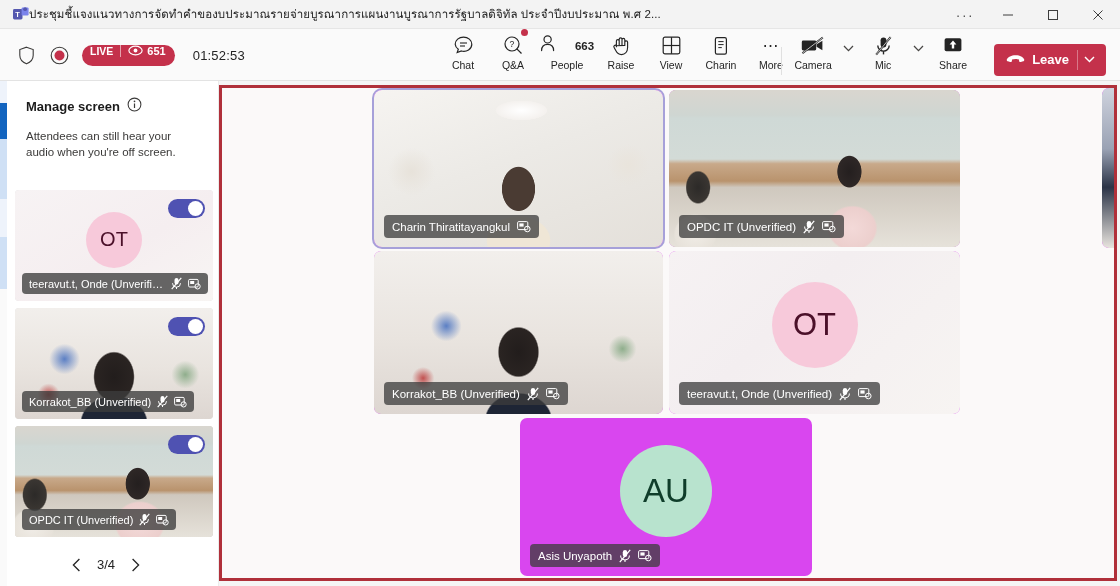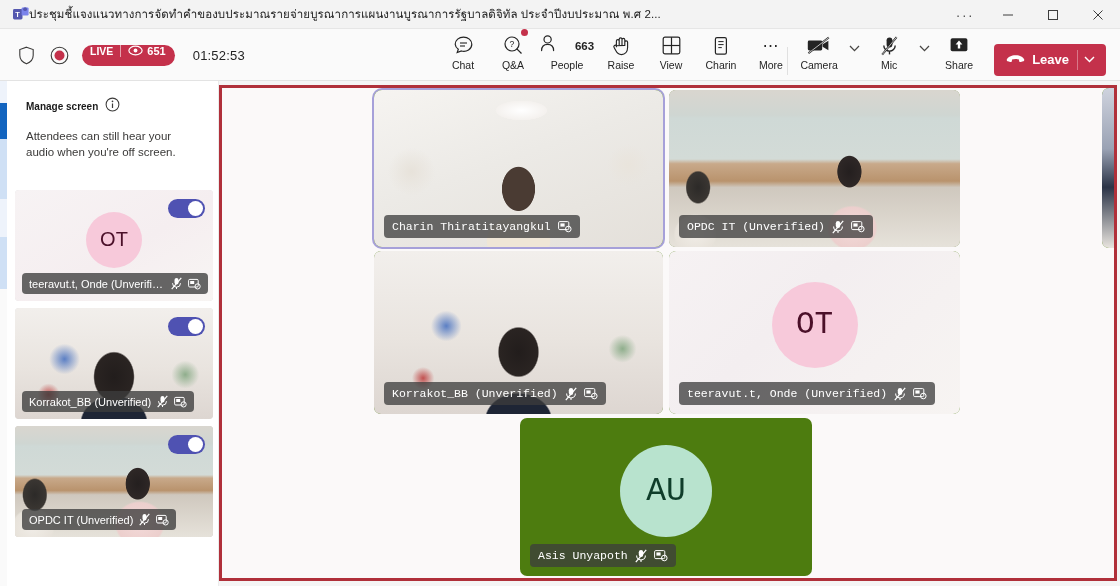--- a/index.html
+++ b/index.html
@@ -111,21 +111,21 @@
     width: 1px; height: 28px; background: #e0e0e0;
     margin: 12px 6px 0 6px;
   }
   .chev-btn {
     width: 20px; height: 52px;
     display:flex; align-items:center; justify-content:center;
     padding-bottom: 14px;
     color:#484644;
   }
   .leave-btn {
-    margin-left: 10px; margin-top: 9px;
+    margin-left: 16px; margin-top: 9px;
     height: 32px; background: #c4314b;
     border-radius: 4px; display: flex; align-items: center;
     color: #fff; padding: 0 6px 0 12px;
   }
   .leave-btn .ph { display:flex; align-items:center; margin-right:7px;}
   .leave-btn .ltxt { font-size: 13px; font-weight: bold; margin-right: 8px;}
   .leave-div { width:1px; height:20px; background: rgba(255,255,255,.35); }
   .leave-chev { width: 22px; display:flex; align-items:center; justify-content:center;}
 
   
@@ -146,21 +146,21 @@
   .sidebar {
     position: absolute; left: 7px; top: 81px;
     width: 212px; height: 505px;
     background: #ffffff;
     border-right: 1px solid #ebebeb;
   }
   .ms-title {
     display: flex; align-items: center; gap: 7px;
     margin: 16px 0 0 19px;
   }
-  .ms-title .t { font-size: 10px; font-weight: bold; color: #1b1b1b; }
+  .ms-title .t { font-size: 13px; font-weight: bold; color: #1b1b1b; }
   .ms-desc {
     margin: 12px 16px 0 19px;
     font-size: 11.5px; color: #3b3a39; line-height: 16px;
   }
   .thumbs { position: absolute; top: 109px; left: 8px; }
   .thumb {
     position: relative; width: 198px; height: 111px;
     border-radius: 4px; overflow: hidden;
     margin-bottom: 7px;
     background: #ddd;
@@ -215,22 +215,21 @@
   .stage {
     position: absolute; left: 222px; top: 88px;
     width: 892px; height: 490px;
     background: #fbf9f9;
     overflow: hidden;
   }
   .vtile {
     position: absolute;
     border-radius: 7px;
     overflow: hidden;
-    background: #4d7c0f;
-    font-family: Liberation Mono, monospace;
+    background: #d946ef;
   }
   .vtile .vbg { position: absolute; inset: 0; }
   .vname {
     position: absolute; left: 10px; bottom: 9px;
     display: flex; align-items: center; gap: 7px;
     background: rgba(60,60,60,.76);
     color: #fff; border-radius: 4px;
     height: 23px; padding: 0 8px;
     font-size: 11.5px; white-space: nowrap;
   }
@@ -595,20 +594,33 @@
             <svg width="13" height="12" viewBox="0 0 13 12">
               <rect x="0.6" y="1.4" width="9.6" height="7.6" rx="1.2" fill="none" stroke="#ffffff" stroke-width="1"></rect>
               <rect x="2.2" y="3" width="4" height="3" fill="#ffffff"></rect>
               <circle cx="9.6" cy="8.4" r="2.6" fill="none" stroke="#ffffff" stroke-width="1"></circle>
             </svg>
           </span>
         </div>
       </div>
     </div>
 
+    <div class="pager">
+      <span class="ch">
+        <svg width="9" height="14" viewBox="0 0 9 14">
+            <path d="M7.4 1 L1.4 7 L7.4 13" fill="none" stroke="#242424" stroke-width="1.3"></path>
+          </svg>
+      </span>
+      <span class="pg">3/4</span>
+      <span class="ch">
+        <svg width="9" height="14" viewBox="0 0 9 14">
+            <path d="M1.6 1 L7.6 7 L1.6 13" fill="none" stroke="#242424" stroke-width="1.3"></path>
+          </svg>
+      </span>
+    </div>
   </div>
 
   <div class="redbox"></div>
 
   <div class="stage">
 
     <div class="vtile t1 speaking">
       <div class="vbg scene-charin"></div>
       <div class="vname">
         <span>Charin Thiratitayangkul</span>

